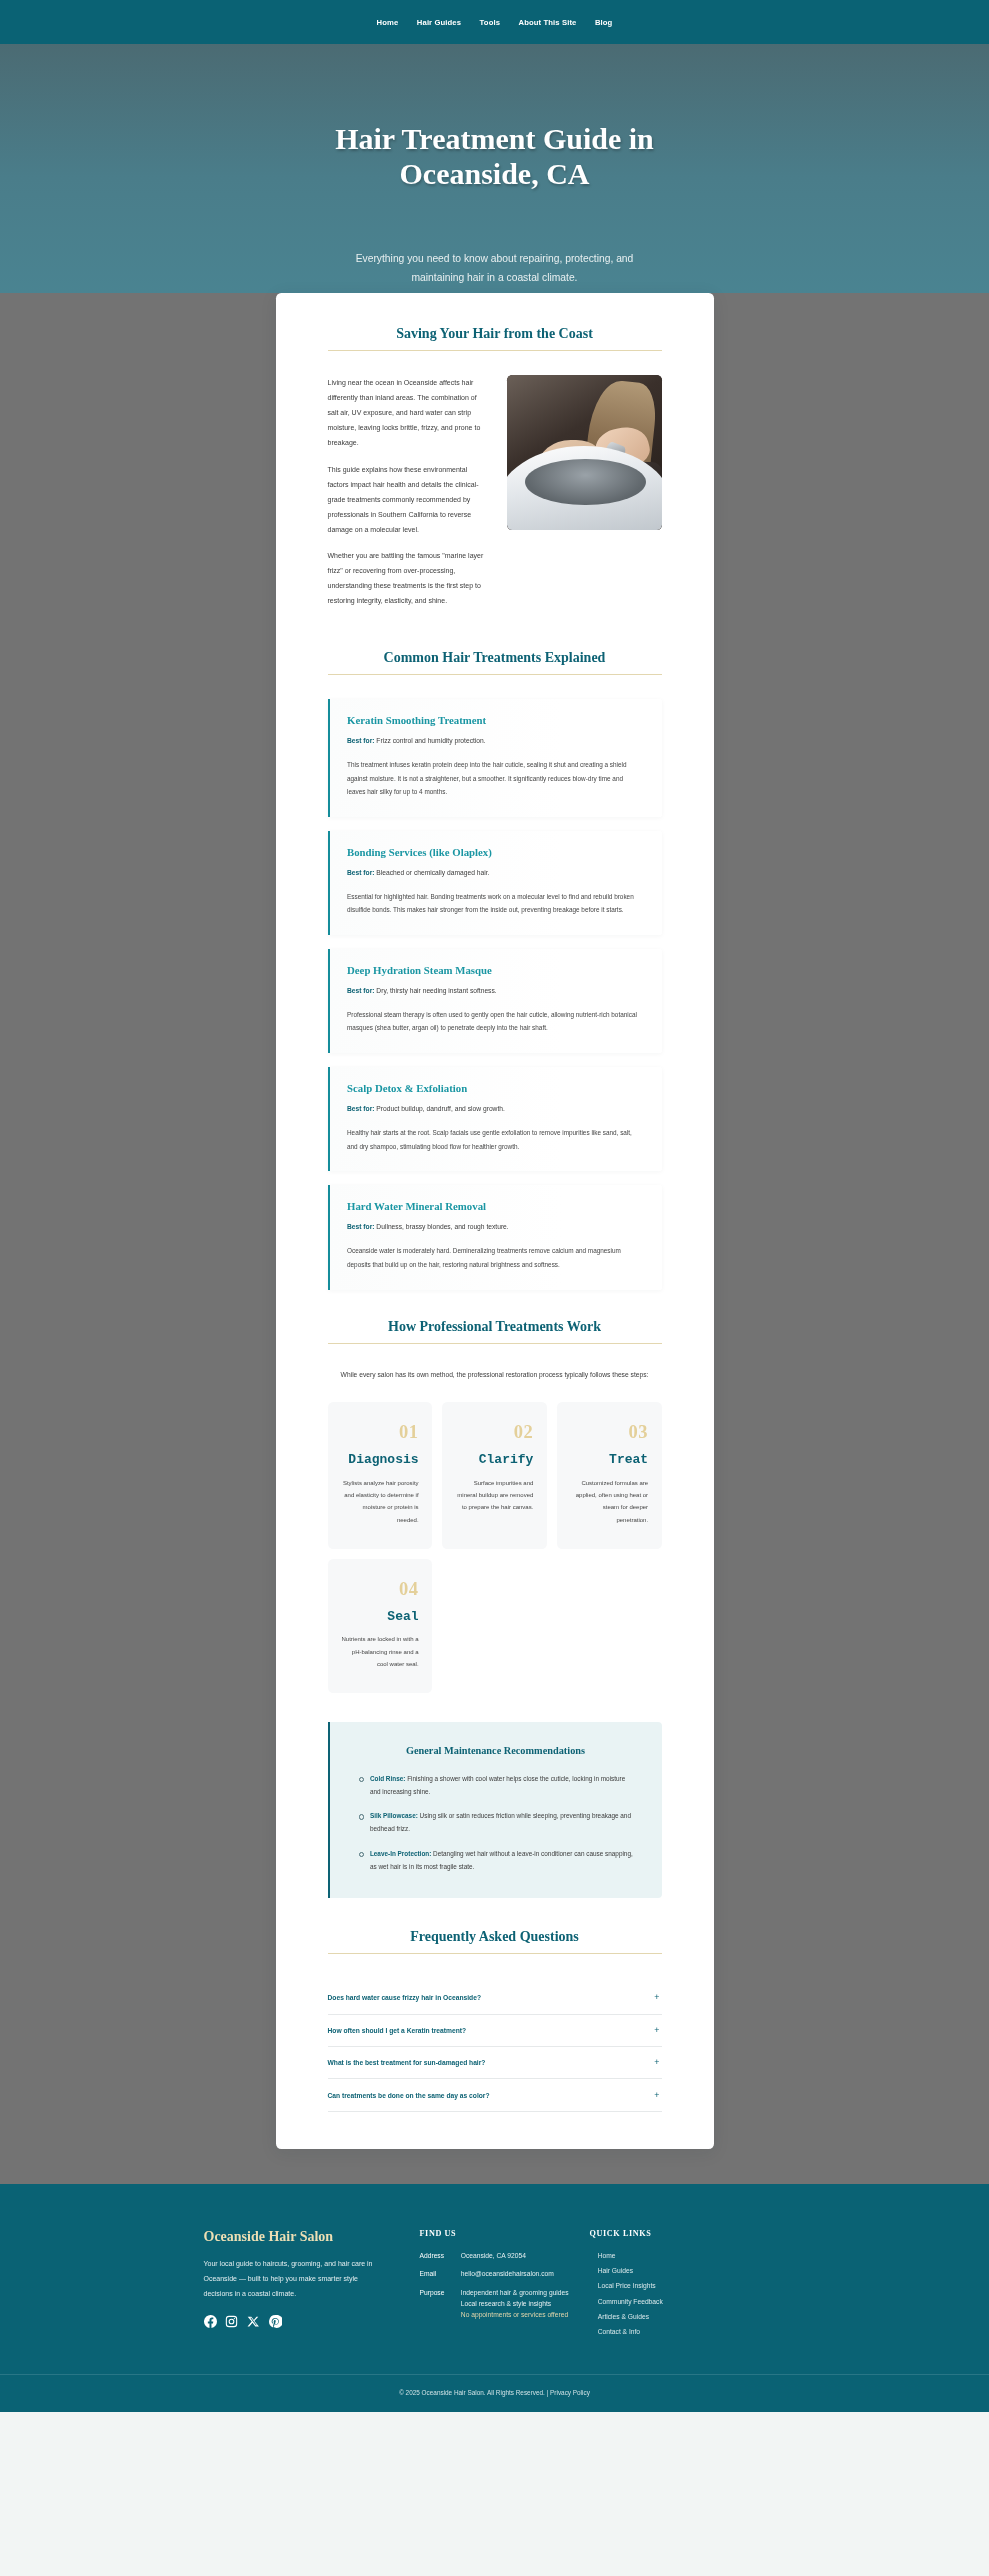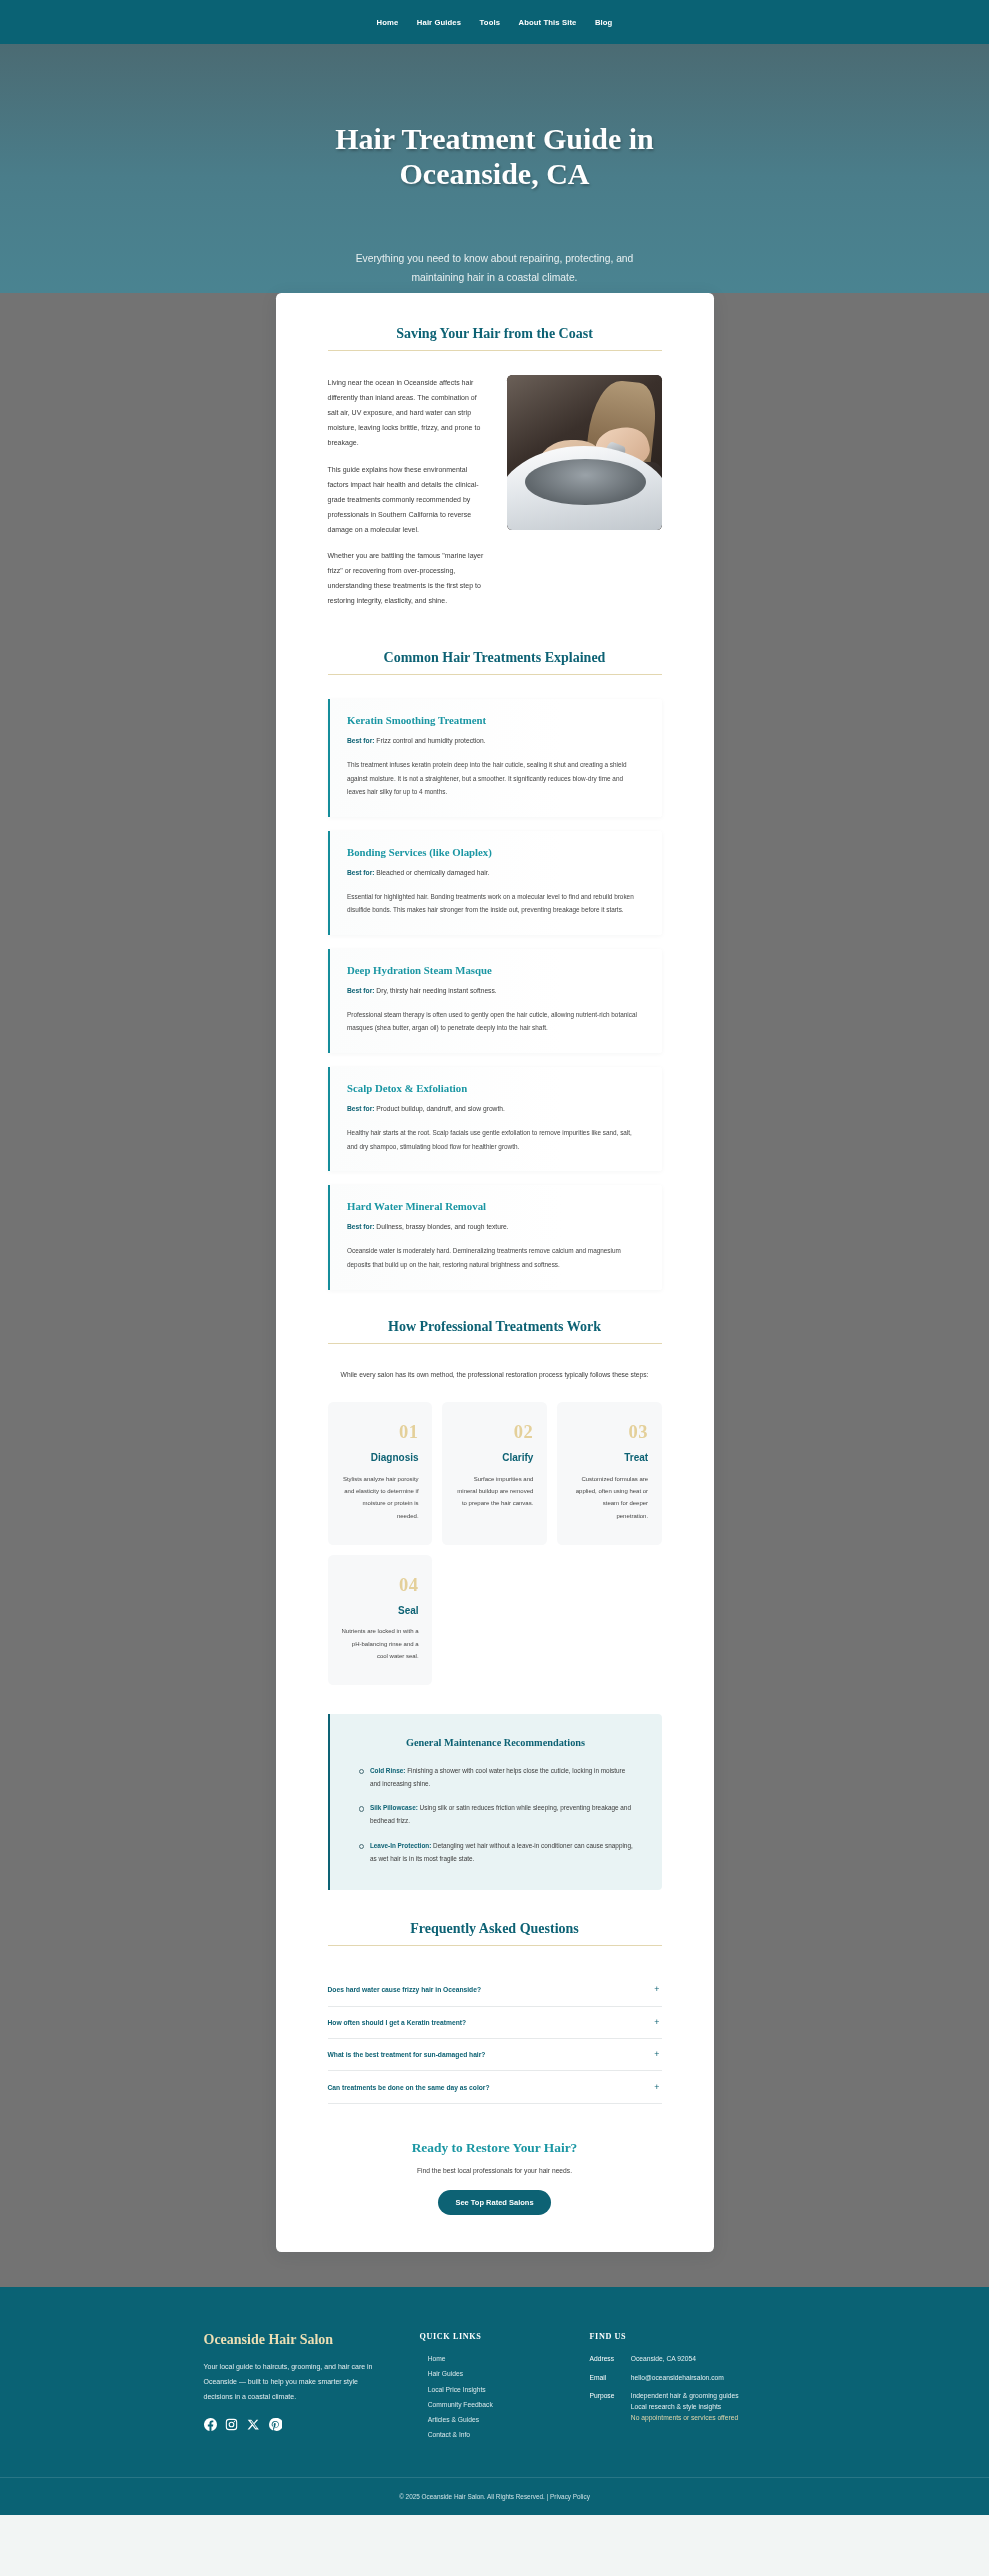--- a/index.html
+++ b/index.html
@@ -161,22 +161,22 @@
   .proc-card {
     background: #f7f8f9; border-radius: 5.2px;
     padding: 19.6px 13.4px 23px; text-align: right;
   }
   .proc-num {
     font-family: "Liberation Serif", serif;
     font-size: 18.5px; font-weight: 700; color: #e4d09a; letter-spacing: 0.5px;
     margin-bottom: 9.3px;
   }
   .proc-title {
-    font-family: Liberation Sans, sans-serif;
-    font-size: 10px; font-weight: 700; color: #0d6274; margin-bottom: 9.3px;
+    font-family: Liberation Mono, monospace;
+    font-size: 13px; font-weight: 700; color: #0d6274; margin-bottom: 9.3px;
   }
   .proc-body { font-size: 6px; line-height: 2.05; color: #454545; }
 
   
   .maint {
     margin-top: 29px;
     background: #e9f3f4;
     border-left: 2.1px solid #0d6274;
     border-radius: 0 4.1px 4.1px 0;
     padding: 23px 27px 25px;
@@ -384,25 +384,20 @@
     <div class="faq-item">
       <span class="faq-q">What is the best treatment for sun-damaged hair?</span>
       <span class="faq-plus">+</span>
     </div>
     <div class="faq-item">
       <span class="faq-q">Can treatments be done on the same day as color?</span>
       <span class="faq-plus">+</span>
     </div>
   </section>
 
-  <section class="cta">
-    <h2>Ready to Restore Your Hair?</h2>
-    <p>Find the best local professionals for your hair needs.</p>
-    <button class="cta-btn">See Top Rated Salons</button>
-  </section>
 
 </main>
 </div>
 
 <footer class="footer">
   <div class="footer-inner">
 
     <div>
       <div class="f-brand">Oceanside Hair Salon</div>
       <div class="f-desc">Your local guide to haircuts, grooming, and hair care in Oceanside — built to help you make smarter style decisions in a coastal climate.</div>
@@ -426,32 +421,20 @@
         </span>
         <span class="soc">
           <svg viewBox="0 0 24 24" width="13" height="13" fill="#ffffff">
               <path d="M12 0a12 12 0 0 0-4.4 23.1c-.1-.9-.2-2.3 0-3.3.2-.9 1.4-5.8 1.4-5.8s-.3-.7-.3-1.8c0-1.7 1-2.9 2.2-2.9 1 0 1.5.8 1.5 1.7 0 1-.7 2.6-1 4.1-.3 1.2.6 2.2 1.8 2.2 2.2 0 3.8-2.3 3.8-5.6 0-2.9-2.1-5-5.1-5-3.4 0-5.4 2.6-5.4 5.2 0 1 .4 2.1.9 2.7.1.1.1.2.1.3 0 .1-.1.5-.2.7 0 .2-.1.3-.3.2-1.3-.6-2.1-2.5-2.1-4 0-3.3 2.4-6.3 6.9-6.3 3.6 0 6.4 2.6 6.4 6 0 3.6-2.3 6.5-5.4 6.5-1.1 0-2.1-.6-2.4-1.2l-.7 2.5c-.2 1-.9 2.2-1.4 3A12 12 0 1 0 12 0z"></path>
             </svg>
         </span>
       </div>
     </div>
 
     <div>
-      <div class="f-head">QUICK LINKS</div>
-      <div class="f-links">
-        <a class="f-link">Home</a>
-        <a class="f-link">Hair Guides</a>
-        <a class="f-link">Local Price Insights</a>
-        <a class="f-link">Community Feedback</a>
-        <a class="f-link">Articles &amp; Guides</a>
-        <a class="f-link">Contact &amp; Info</a>
-      </div>
-    </div>
-
-    <div>
       <div class="f-head">FIND US</div>
       <div class="f-rows">
         <div class="f-row">
           <span class="f-key">Address</span>
           <span class="f-vals">
               <span class="f-val">Oceanside, CA 92054</span>
             </span>
         </div>
         <div class="f-row">
           <span class="f-key">Email</span>
@@ -463,19 +446,31 @@
           <span class="f-key">Purpose</span>
           <span class="f-vals">
             <span class="f-val">Independent hair &amp; grooming guides</span>
             <span class="f-val">Local research &amp; style insights</span>
             <span class="f-val note">No appointments or services offered</span>
           </span>
         </div>
       </div>
     </div>
 
+    <div>
+      <div class="f-head">QUICK LINKS</div>
+      <div class="f-links">
+        <a class="f-link">Home</a>
+        <a class="f-link">Hair Guides</a>
+        <a class="f-link">Local Price Insights</a>
+        <a class="f-link">Community Feedback</a>
+        <a class="f-link">Articles &amp; Guides</a>
+        <a class="f-link">Contact &amp; Info</a>
+      </div>
+    </div>
+
   </div>
 
   <div class="f-bottom">
     <span>© 2025 Oceanside Hair Salon. All Rights Reserved. | </span><a>Privacy Policy</a>
   </div>
 </footer>
 
 
 </body></html>

